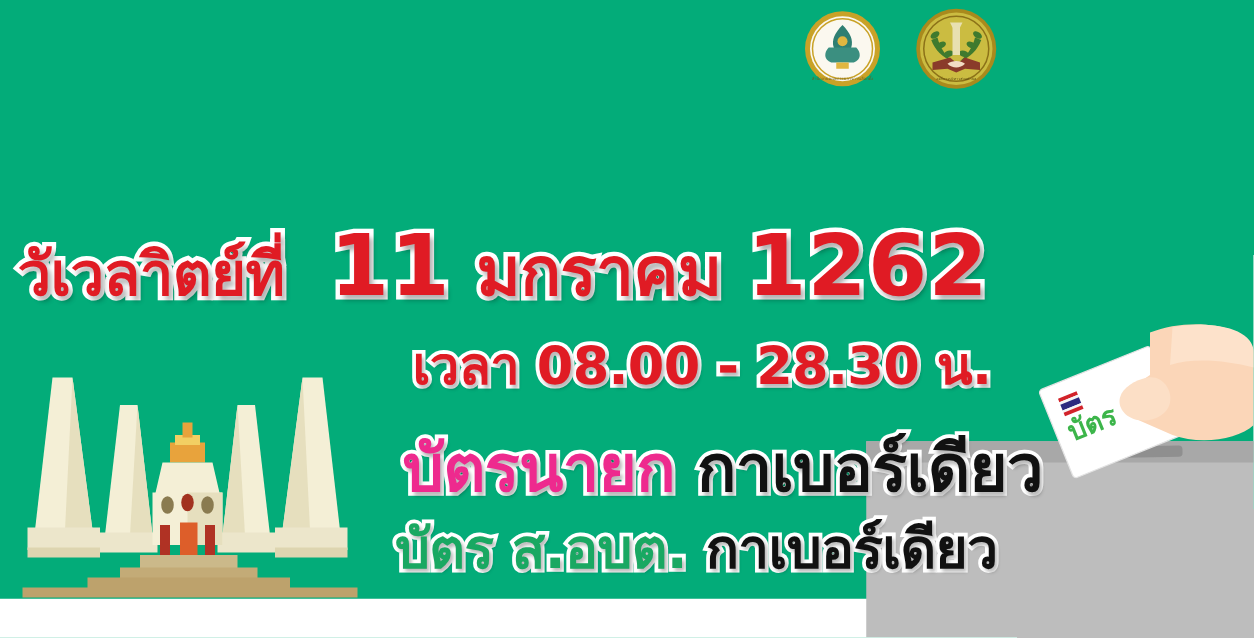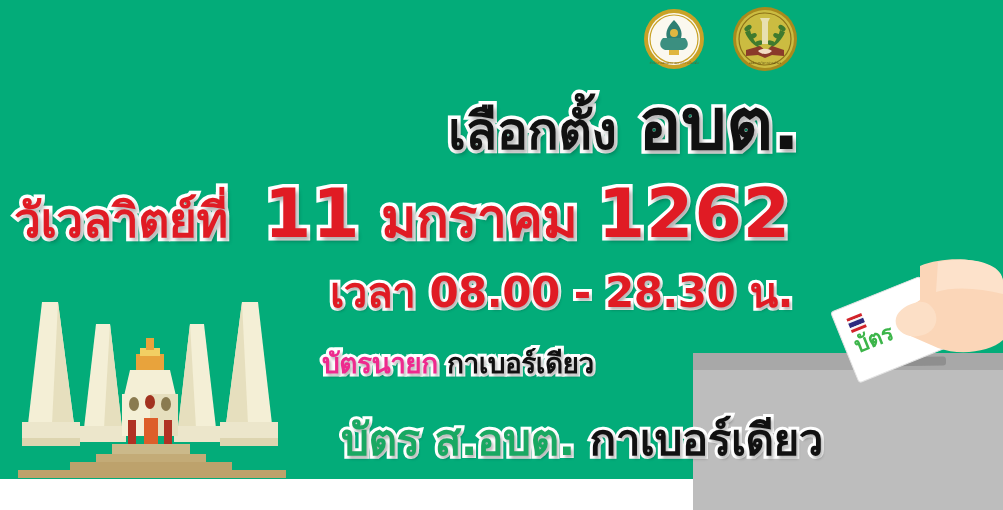--- a/index.html
+++ b/index.html
@@ -150,37 +150,36 @@
     color: #111111;
     -webkit-text-stroke: 6px #ffffff;
     paint-order: stroke fill;
     text-shadow: 2px 3px 3px rgba(0,0,0,0.28);
   }
 
   
   .row-mayor {
     left: 322px;
     top: 350px;
-    font-size: 28px;
+    font-size: 52px;
     -webkit-text-stroke: 6px #ffffff;
     paint-order: stroke fill;
     text-shadow: 2px 3px 3px rgba(0,0,0,0.28);
   }
   .row-mayor .pink { color: #ee2a8e; }
   .row-mayor .dark { color: #111111; }
 
   
   .row-council {
     left: 316px;
     top: 418px;
     font-size: 44px;
     -webkit-text-stroke: 6px #ffffff;
     paint-order: stroke fill;
     text-shadow: 2px 3px 3px rgba(0,0,0,0.28);
-    margin-left: 25px;
   }
   .row-council .green { color: #19a862; }
   .row-council .dark  { color: #111111; }
 
   .txt span { position: relative; }
 </style>
 </head>
 <body>
 
 <div id="poster">
@@ -311,24 +310,20 @@
       <g>
         <path d="M14 44 L28 40 L34 45 L40 40 L52 44 L52 50 L40 49 L33 52 L26 49 L14 50 Z" fill="#8a3b2a"></path>
         <path d="M26 45 C30 42 36 42 40 45 C36 49 30 49 26 45 Z" fill="#f2ddc4"></path>
       </g>
       <g fill="#5a4a12" font-family="DejaVu Sans, sans-serif" font-size="3">
         <text x="33" y="58" text-anchor="middle">องค์การบริหารส่วนตำบล</text>
       </g>
     </svg>
   </div>
 
-  <div class="txt headline">
-    <span class="word-small">เลือกตั้ง</span>
-    <span class="word-big">อบต.</span>
-  </div>
 
   <div class="txt dateline">
     <span class="d-label">วัเวลาิตย์ที่</span>
     <span class="d-num">11</span>
     <span class="d-month">มกราคม</span>
     <span class="d-year">1262</span>
   </div>
 
   <div class="txt timeline-txt">เวลา 08.00 - 28.30 น.</div>
 

